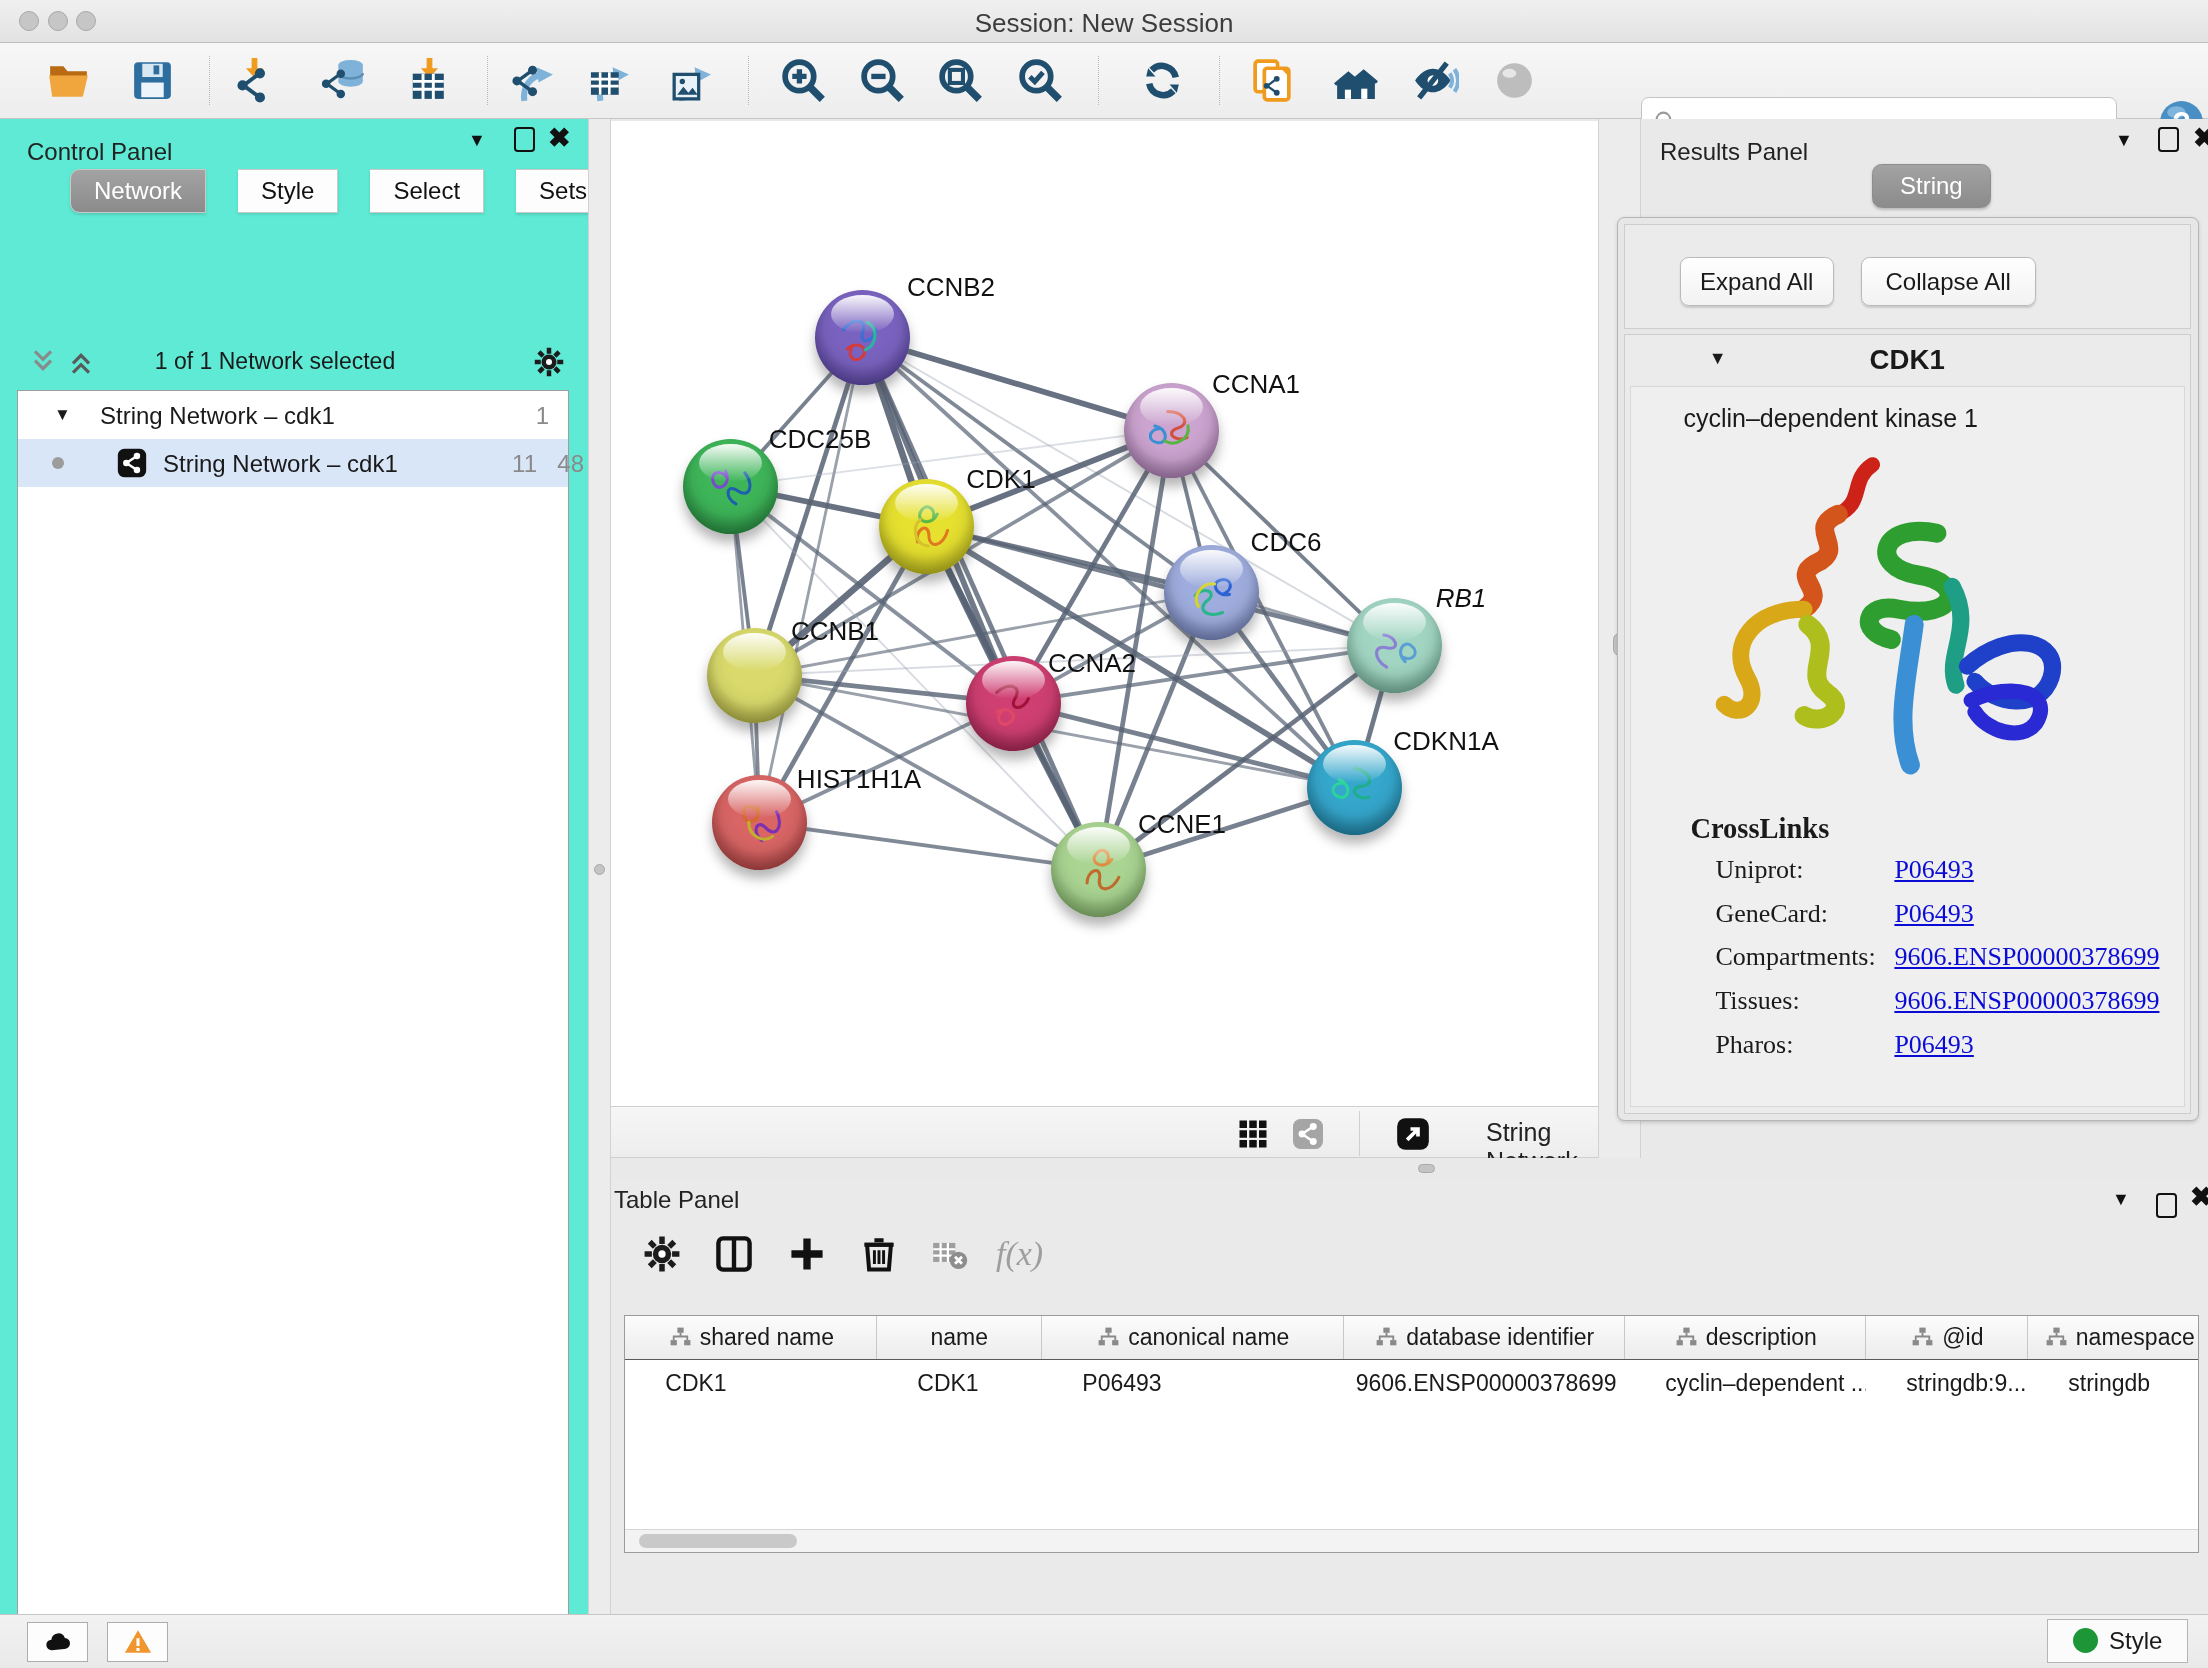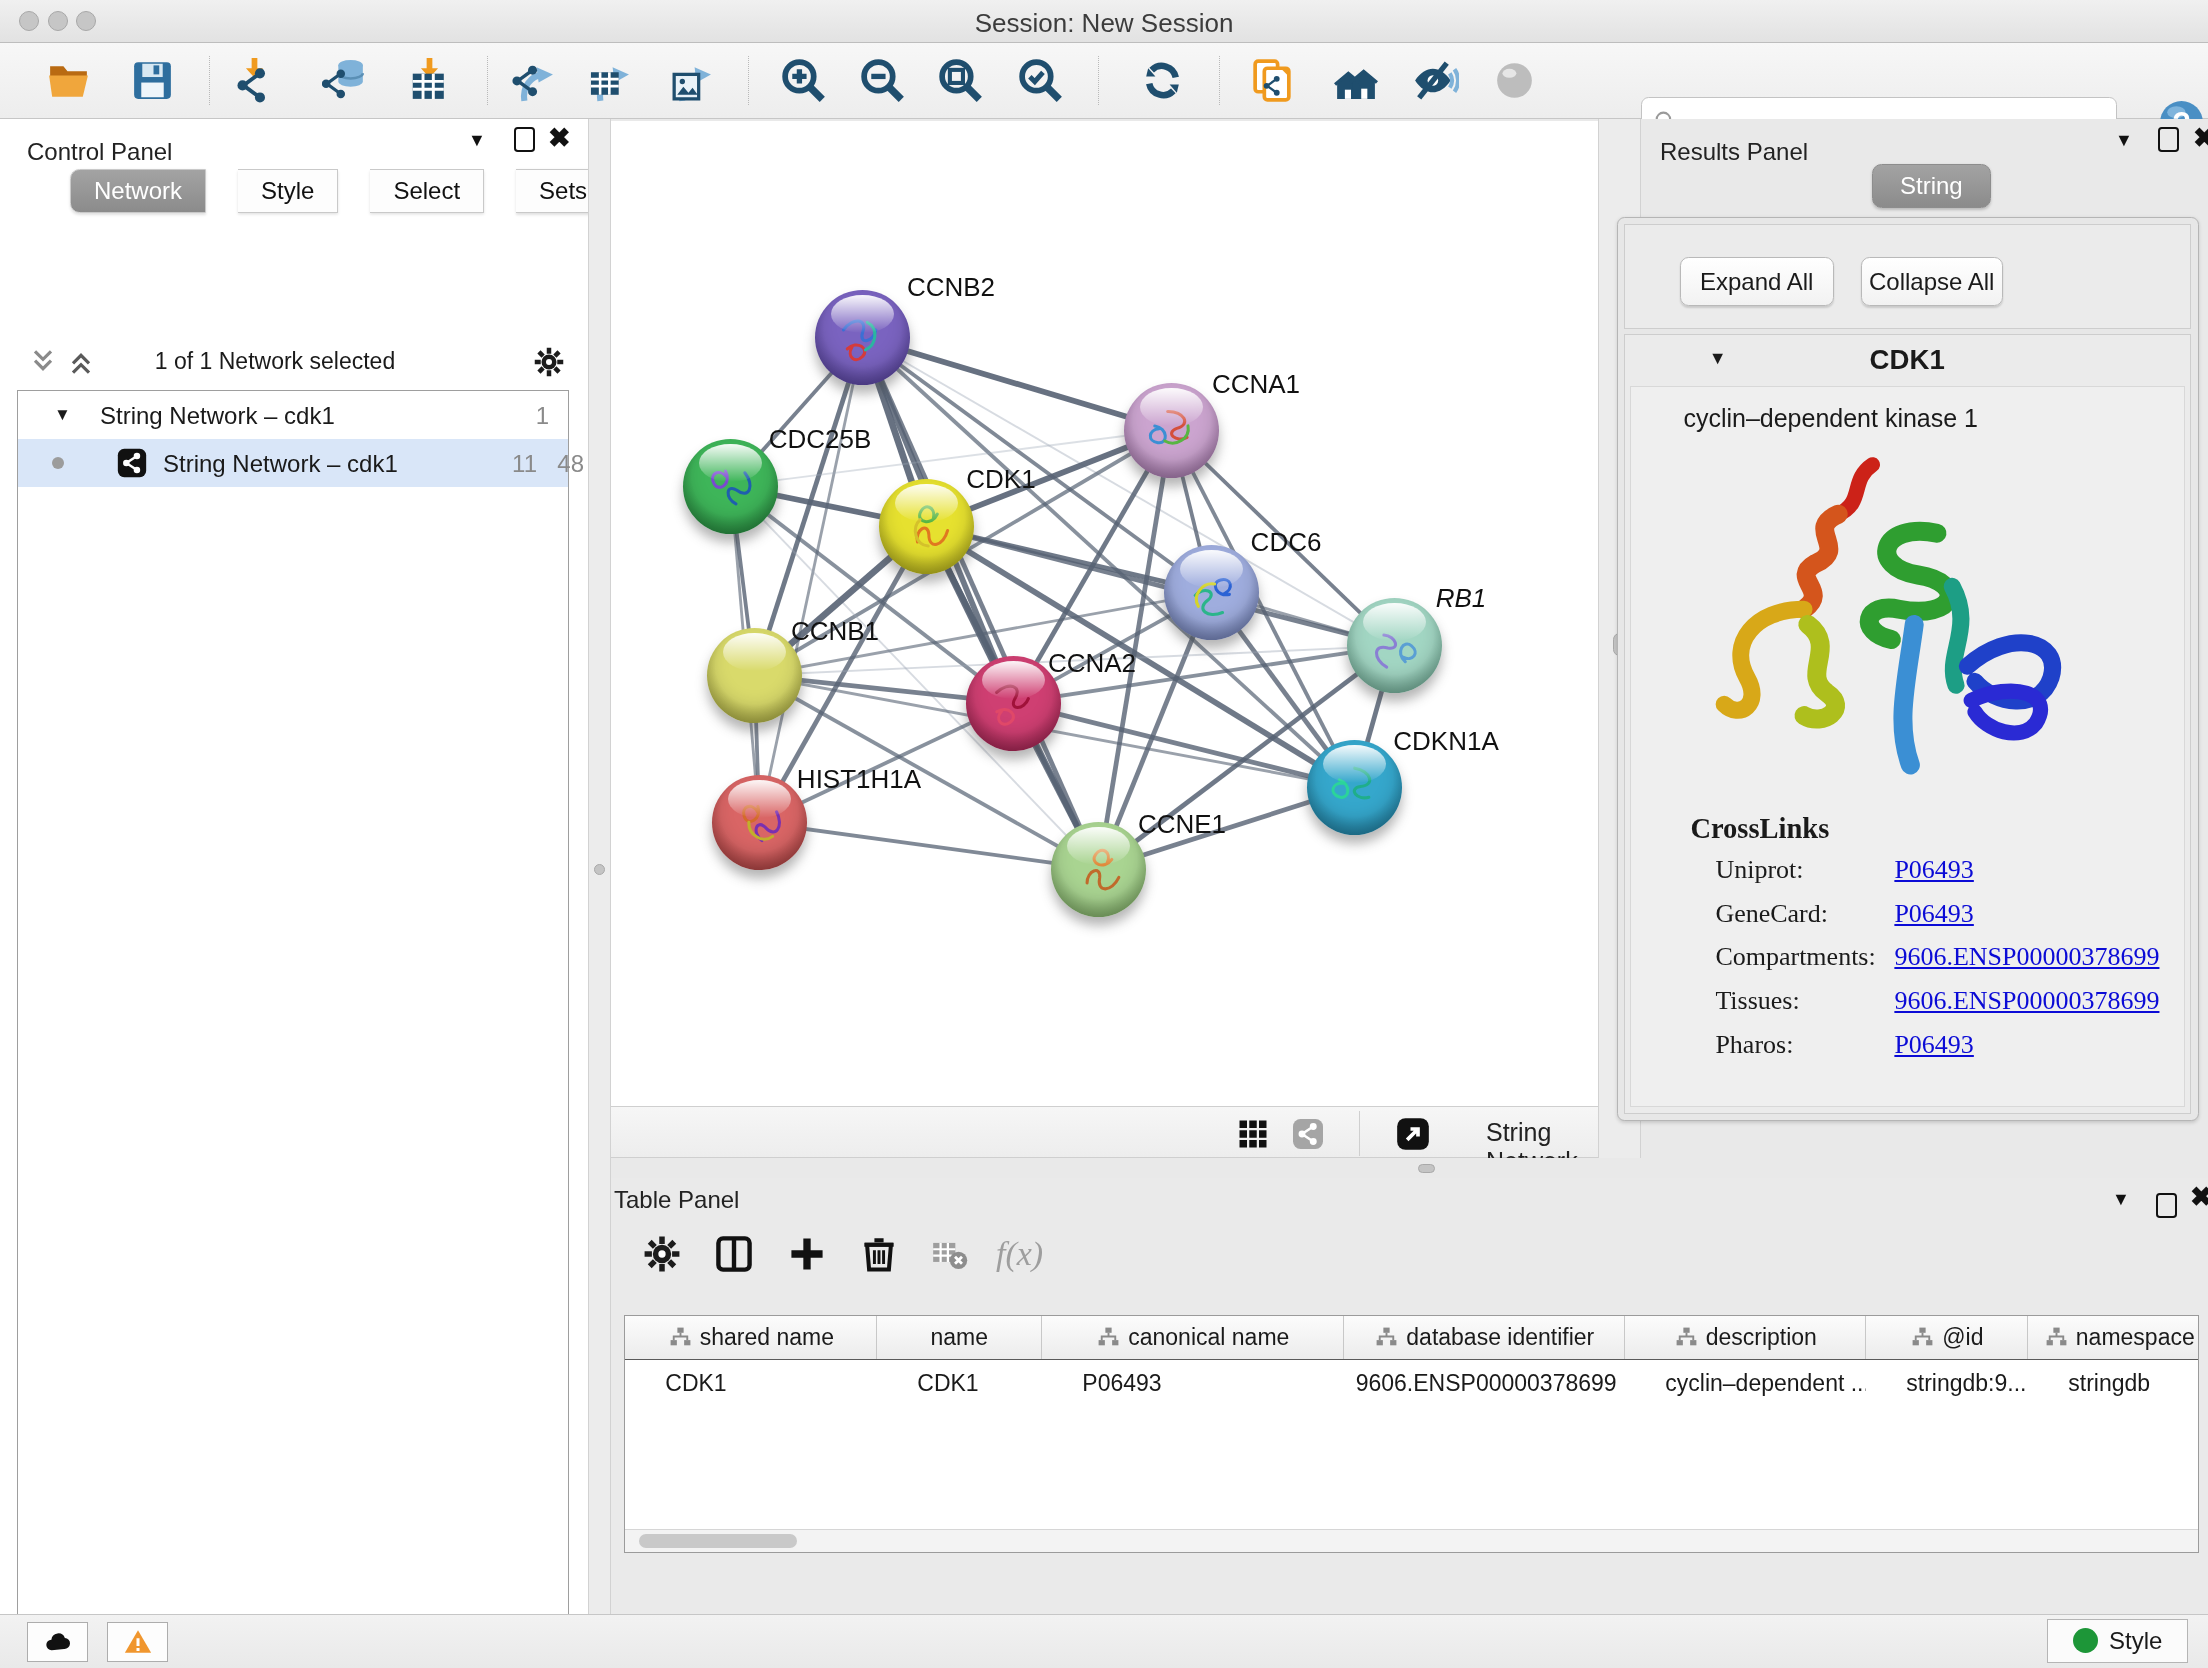--- a/index.html
+++ b/index.html
@@ -30,21 +30,21 @@
   .helpbtn { position:absolute; left:2157px; top:55px; width:49px; height:49px; }
 
   
   .pn-title { font-size:24px; color:#222; }
   .pn-ctl { position:absolute; top:0; font-size:23px; color:#111; line-height:38px; }
   .caret-glyph { font-size:18px; }
   .float-glyph { display:inline-block; width:21px; height:25px; border:2.9px solid #111; border-radius:3.8px; }
   .x-glyph { font-size:27px; font-weight:bold; }
 
   
-  .control-panel { position:absolute; left:0; top:119px; width:588px; height:1495px; background:#ffffff; }
+  .control-panel { position:absolute; left:0; top:119px; width:588px; height:1495px; background:#5eead4; }
   .cp-header { position:absolute; left:27px; top:19px; }
   .tabrow { position:absolute; display:flex; }
   .tab { height:44px; line-height:42px; padding:0 23px; font-size:24px; background:#fdfdfd;
     border:1px solid #c9c9c9; border-left:none; color:#111; text-align:center;
     box-shadow:0 1.9px 2.9px rgba(0,0,0,.12); }
   .tab:first-child { border-left:1px solid #c9c9c9; border-radius:9.5px 0 0 9.5px; }
   .tab:last-child { border-radius:0 9.5px 9.5px 0; }
   .tab.sel { background:linear-gradient(#a3a3a3,#8b8b8b); color:#fff; }
   .cp-tabs { left:70px; top:50px;gap:32px; }
   .cp-selrow { position:absolute; left:0; top:221px; width:588px; height:44px; }
@@ -604,21 +604,21 @@
   <div class="results">
     <div class="rp-header pn-title">Results Panel</div>
     <div class="pn-ctl" style="left:474px"><span class="caret-glyph">▼</span></div>
     <div class="pn-ctl" style="left:517px; top:5.7px"><span class="float-glyph"></span></div>
     <div class="pn-ctl" style="left:552px"><span class="x-glyph">✖</span></div>
     <div class="rp-tab">String</div>
 
     <div class="rp-outer">
       <div class="rp-btnbox">
         <div class="rp-btn" style="left:55px; width:154px">Expand All</div>
-        <div class="rp-btn" style="left:236px; width:142px">Collapse All</div>
+        <div class="rp-btn" style="left:236px; width:175px">Collapse All</div>
       </div>
       <div class="rp-scroll">
         <div class="rp-sechdr">
           <span class="caret-glyph">▼</span>
           <div class="secname">CDK1</div>
         </div>
         <div class="rp-card">
           <div class="rp-desc">cyclin–dependent kinase 1</div>
           <svg class="ribbon" width="418" height="361" viewBox="0 0 220 190">
             <g fill="none" stroke-linecap="round">

